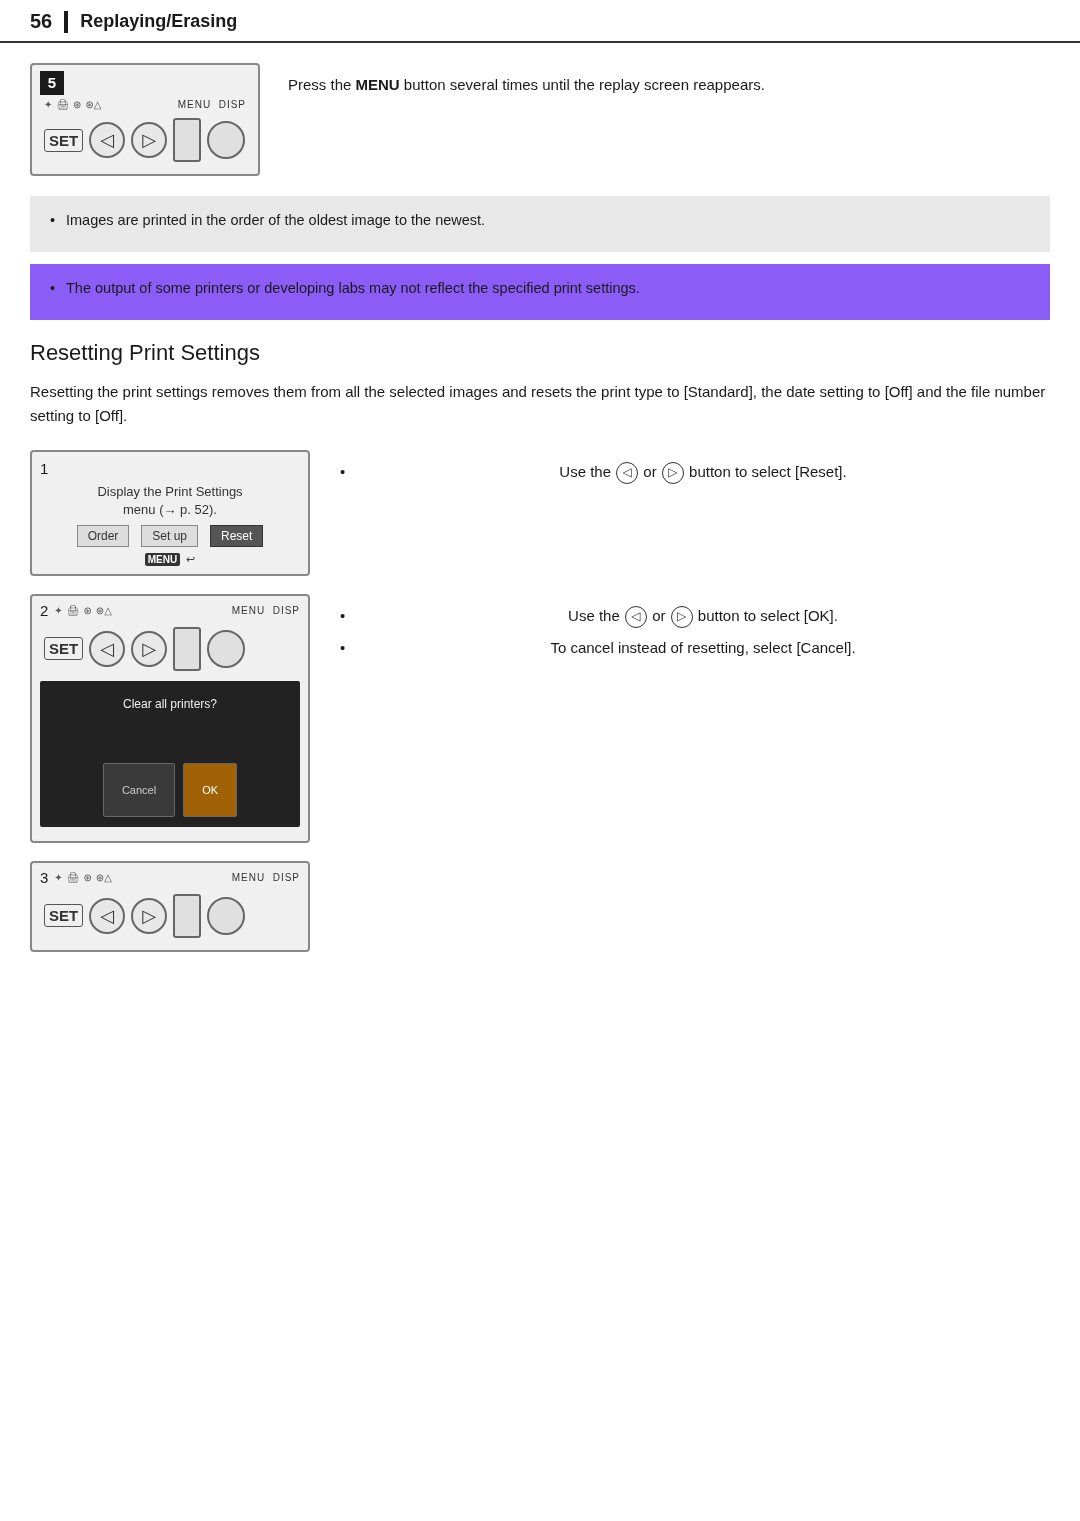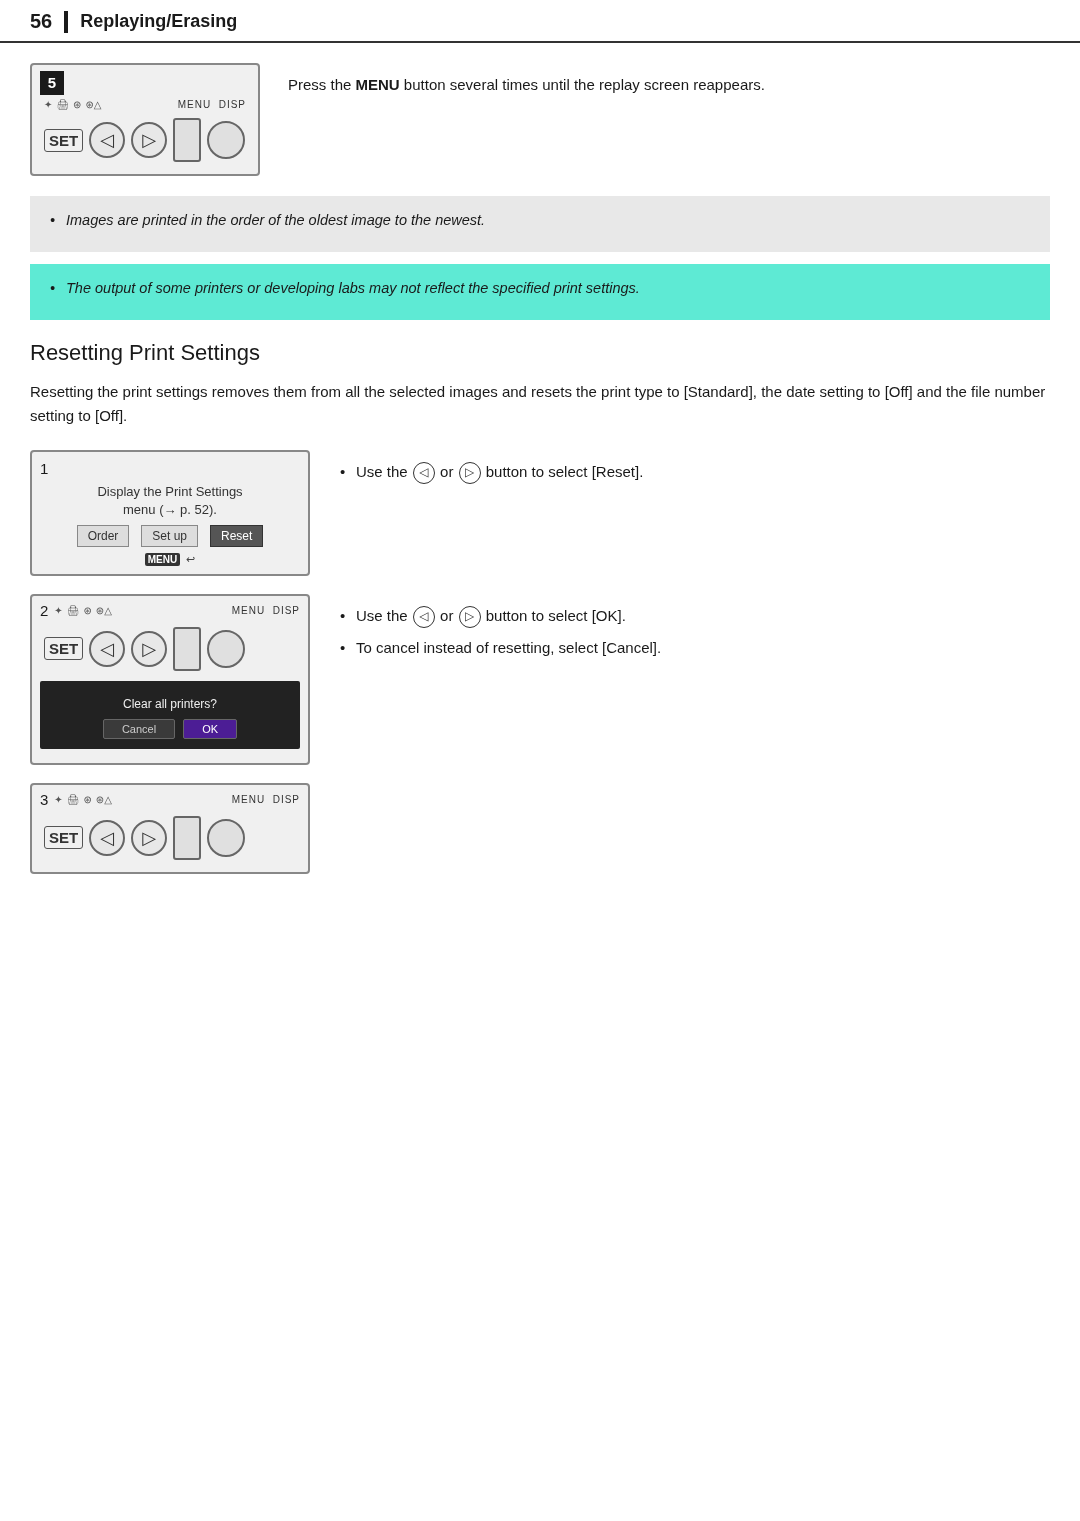--- a/index.html
+++ b/index.html
@@ -152,33 +152,32 @@
     .info-box-light {
       background: #e8e8e8;
       border: none;
       padding: 14px 20px;
       margin-bottom: 12px;
       font-size: 14.5px;
       line-height: 1.5;
     }
 
     .info-box-dark {
-      background: #5eead4;
+      background: #8b5cf6;
       border: none;
       padding: 14px 20px;
       margin-bottom: 20px;
       font-size: 14.5px;
       line-height: 1.5;
     }
 
     .info-box-light ul,
     .info-box-dark ul {
       list-style: none;
       padding: 0;
-      font-style: italic;
     }
     .info-box-light ul li,
     .info-box-dark ul li {
       padding-left: 16px;
       position: relative;
       margin-bottom: 6px;
     }
     .info-box-light ul li::before,
     .info-box-dark ul li::before {
       content: '•';
@@ -229,20 +228,21 @@
     }
 
     .step-right ul {
       list-style: none;
       padding: 0;
     }
     .step-right ul li {
       padding-left: 16px;
       position: relative;
       margin-bottom: 8px;
+      text-align: center;
     }
     .step-right ul li::before {
       content: '•';
       position: absolute;
       left: 0;
     }
 
     
     .camera-screen-1 {
       border: 2px solid #888;
@@ -321,30 +321,31 @@
     }
 
     .dialog-buttons {
       display: flex;
       gap: 8px;
       justify-content: center;
       margin-top: 8px;
     }
 
     .dialog-btn {
-      padding: 3px 18px;
+      padding: 20px 18px;
       font-size: 11px;
       border: 1px solid #666;
       background: #3a3a3a;
       color: #ccc;
       border-radius: 2px;
+      margin-top: 44px;
     }
 
     .dialog-btn.selected {
-      background: #4c1d95;
+      background: #a16207;
       color: #fff;
     }
 
     
     .nav-icon-inline {
       display: inline-flex;
       align-items: center;
       justify-content: center;
       width: 22px;
       height: 22px;

